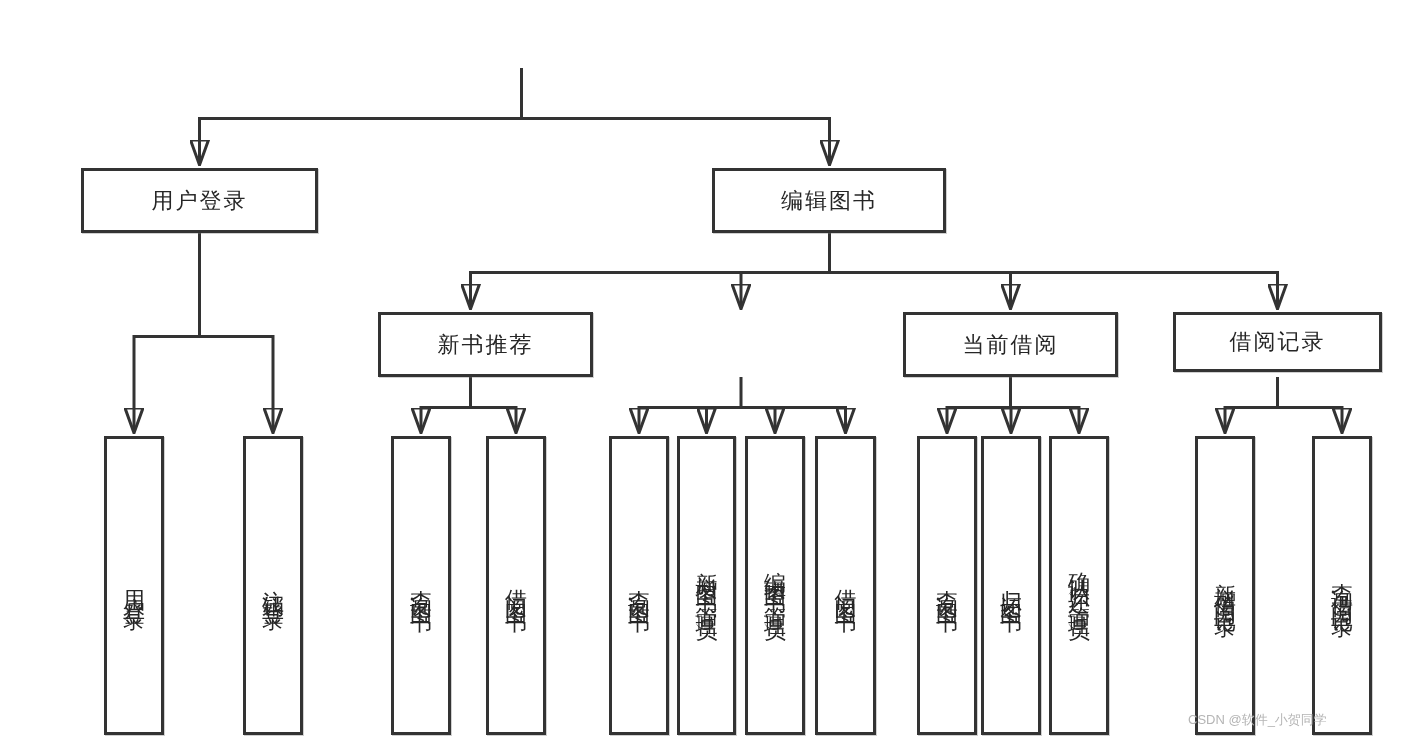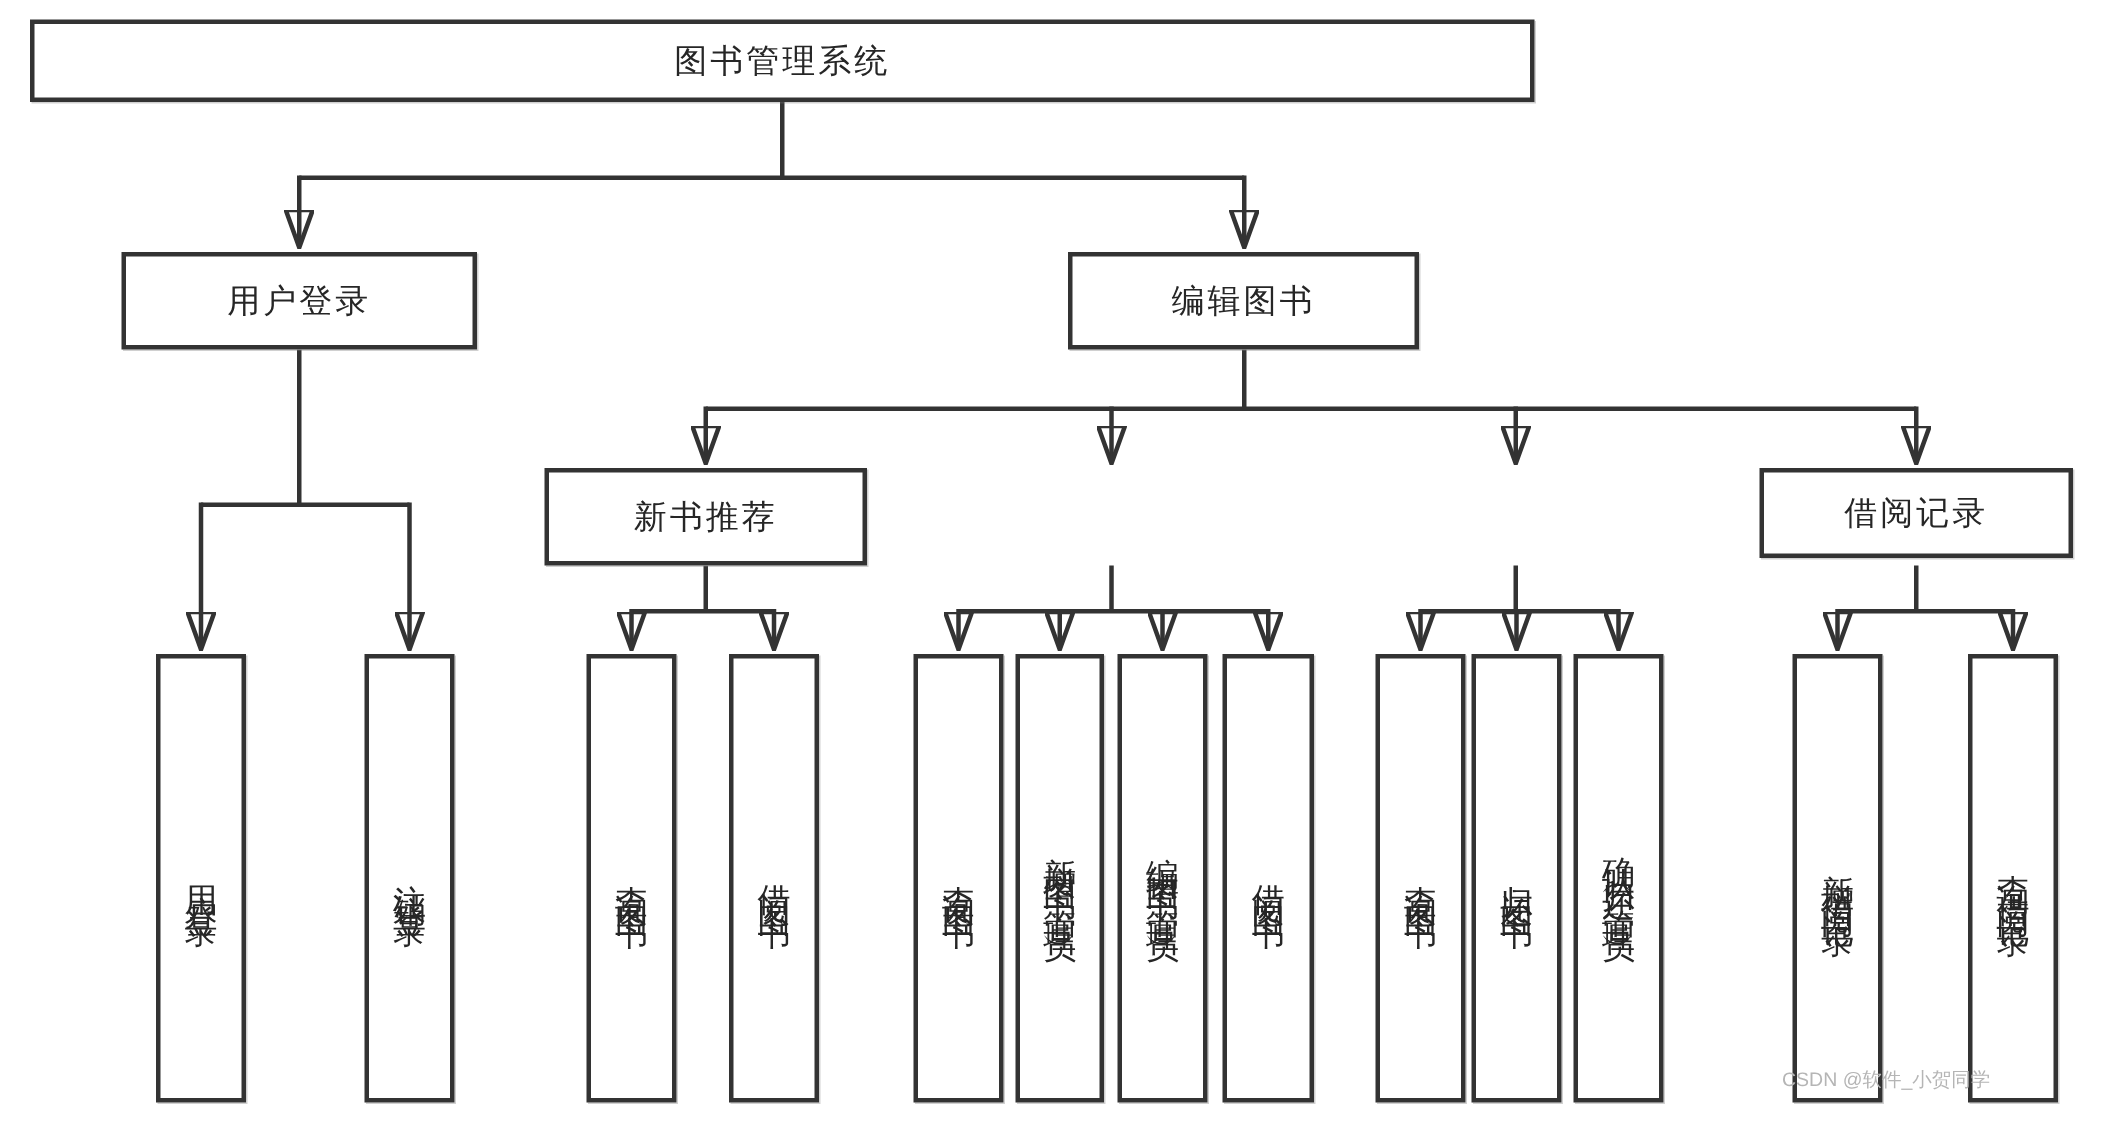--- a/index.html
+++ b/index.html
@@ -86,33 +86,33 @@
     <path d="M1010.5,377 L1010.5,407.5 M947,407.5 L1079,407.5"></path>
     <line x1="947" y1="406" x2="947" y2="432" marker-end="url(#arw)"></line>
     <line x1="1011" y1="406" x2="1011" y2="432" marker-end="url(#arw)"></line>
     <line x1="1079" y1="406" x2="1079" y2="432" marker-end="url(#arw)"></line>
 
     <path d="M1277.5,377 L1277.5,407.5 M1225,407.5 L1342,407.5"></path>
     <line x1="1225" y1="406" x2="1225" y2="432" marker-end="url(#arw)"></line>
     <line x1="1342" y1="406" x2="1342" y2="432" marker-end="url(#arw)"></line>
   </svg>
 
-  <div class="box" style="left:20px;top:13px;width:1003px;height:55px">
-    <span class="hlabel">图书管理系统</span>
-  </div>
 
   <div class="box" style="left:81px;top:168px;width:237px;height:65px">
     <span class="hlabel">用户登录</span>
   </div>
   <div class="box" style="left:712px;top:168px;width:234px;height:65px">
     <span class="hlabel">编辑图书</span>
   </div>
 
-  <div class="box" style="left:363px;top:312px;width:215px;height:65px">
+  <div class="box" style="left:378px;top:312px;width:215px;height:65px">
     <span class="hlabel">新书推荐</span>
+  </div>
+  <div class="box" style="left:903px;top:312px;width:215px;height:65px">
+    <span class="hlabel">当前借阅</span>
   </div>
   <div class="box" style="left:1173px;top:312px;width:209px;height:60px">
     <span class="hlabel">借阅记录</span>
   </div>
 
   <div class="box" style="left:104px;top:436px;width:60px;height:299px">
     <span class="vlabel">用户登录</span>
   </div>
   <div class="box" style="left:243px;top:436px;width:60px;height:299px">
     <span class="vlabel">注销登录</span>

